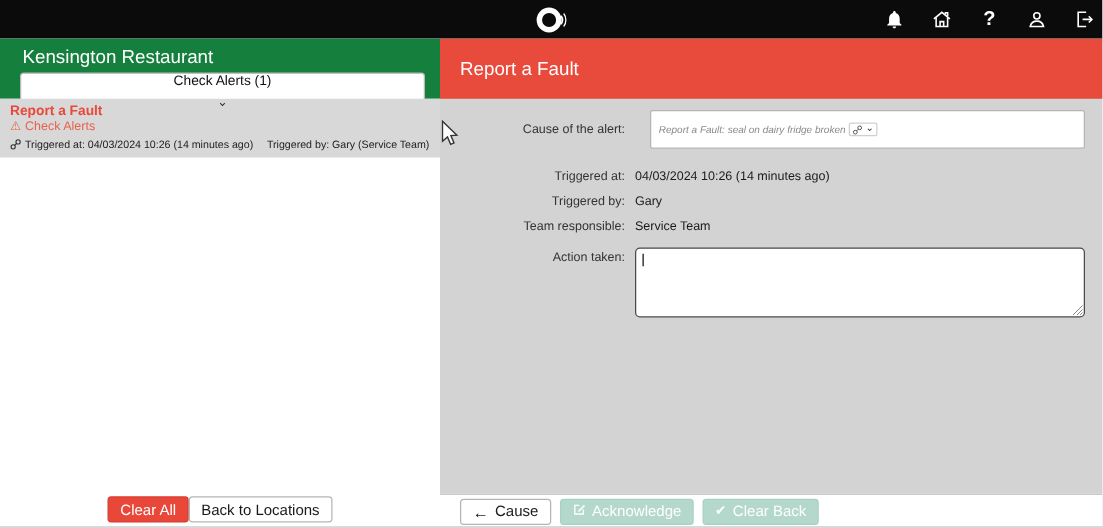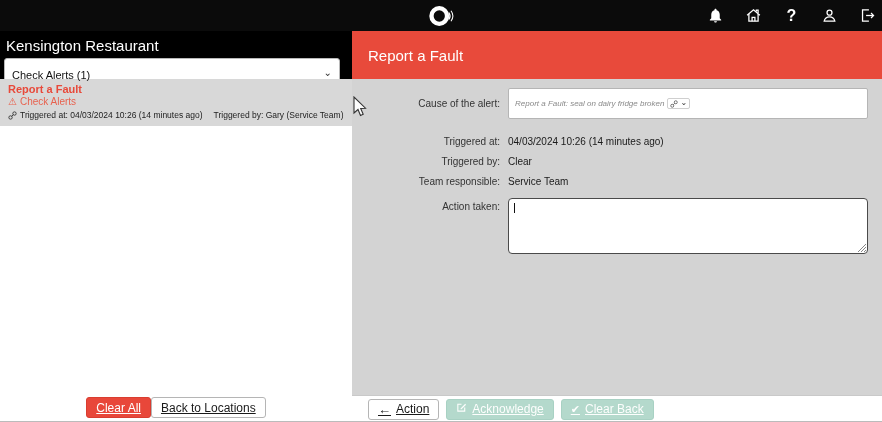--- a/index.html
+++ b/index.html
@@ -14,49 +14,49 @@
   .tb-icon { width:17px; height:17px; display:flex; align-items:center; justify-content:center; cursor:pointer; color:#fff; }
   .tb-icon svg { width:17px; height:17px; }
   .help-glyph { color:#fff; font-size:16px; font-weight:bold; line-height:1; }
 
   
   .main { position:absolute; top:31px; left:0; width:882px; height:391px; display:flex; }
   .left-panel { width:352px; height:391px; position:relative; background:#ffffff; }
   .right-panel { width:530px; height:391px; position:relative; background:#d3d3d3; }
 
   
-  .left-header { height:48px; background:#000000; padding:6px 12px 0 4px; }
+  .left-header { height:48px; background:#15803d; padding:6px 12px 0 16px; }
   .left-title { color:#fff; font-size:15px; padding-left:2px; }
-  .select-box { margin-top:4px; height:33px; background:#fff; border:1px solid #b9b9b9; border-radius:3px; display:flex; align-items:center; justify-content:space-between; padding:0 7px; font-size:11px; color:#111; cursor:pointer; }
+  .select-box { margin-top:4px; height:33px; background:#fff; border:1px solid #b9b9b9; border-radius:3px; display:flex; align-items:center; justify-content:space-between; padding:0 7px; font-size:11px; color:#111; cursor:pointer;flex-direction:column; }
   .select-chev { font-size:10px; color:#333; line-height:1; transform:translateY(-2px); }
 
   .alert-item { background:#d8d8d8; padding:4px 8px 6px 8px; min-height:41px; cursor:pointer; }
   .alert-title { color:#e8493a; font-weight:bold; font-size:11px; }
   .alert-sub { color:#e8624f; font-size:10px; margin-top:1px; display:flex; align-items:center; gap:3px; }
   .warn-glyph { font-size:10px; line-height:1; }
   .alert-meta { margin-top:3px; font-size:8.5px; color:#222; display:flex; align-items:center; gap:3px; white-space:nowrap; }
   .alert-meta .meta-by { margin-left:8px; }
   .link-icon svg { width:9px; height:9px; display:block; }
 
   .left-footer { position:absolute; bottom:1px; left:0; width:352px; height:27px; background:#fff; display:flex; align-items:center; justify-content:center; }
-  .btn { font-family:"Liberation Sans", sans-serif; font-size:12px; height:21px; padding:0 9px; border-radius:3px; cursor:pointer; display:inline-flex; align-items:center; gap:5px;text-decoration:underline; }
+  .btn { font-family:"Liberation Sans", sans-serif; font-size:12px; height:21px; padding:0 9px; border-radius:3px; cursor:pointer; display:inline-flex; align-items:center; gap:5px; }
   .btn-red { background:#e8473a; border:1px solid #d93d30; color:#fff; }
   .btn-white { background:#fff; border:1px solid #b5b5b5; color:#1a1a1a; }
   .btn-teal { background:#b4d9cc; border:1px solid #a8d1c3; color:#fdfefd; }
   .left-footer .btn + .btn { margin-left:0; }
 
   
   .right-header { height:48px; background:#e84a3b; display:flex; align-items:center; padding:0 16px; }
   .right-title { color:#fff; font-size:15px; }
 
   .form-area { padding-top:9px; }
   .form-row { display:flex; align-items:center; margin:0 14px 9px 0; }
   .form-label { width:156px; text-align:right; font-size:10px; color:#333; flex:none; padding-right:8px; }
   .form-value { font-size:10px; color:#1a1a1a; }
-  .row-cause { margin-bottom:17px; }
+  .row-cause { margin-bottom:17px;gap:12px; }
   .row-action { align-items:flex-start; margin-top:11px; }
   .row-action .form-label { padding-top:3px; }
 
   .cause-input { flex:1; height:31px; background:#fff; border:1px solid #b5b5b5; border-radius:2px; display:flex; align-items:center; padding:0 2px 0 6px; cursor:text; }
   .cause-text { font-size:8px; font-style:italic; color:#8a8a8a; white-space:nowrap; }
   .cause-controls { display:flex; align-items:center; gap:2px; border:1px solid #cfcfcf; border-radius:2px; padding:0 2px; margin-left:3px; height:11px; cursor:pointer; }
   .cause-controls .link-icon svg { width:8px; height:8px; }
   .cause-chev { font-size:8px; color:#333; line-height:1; transform:translateY(-1px); }
 
   .action-textarea { flex:1; height:56px; background:#fff; border:1px solid #4a4a4a; border-radius:4px; position:relative; resize:none; cursor:text; }
@@ -178,42 +178,42 @@
           </div>
         </div>
 
         <div class="form-row">
           <span class="form-label">Triggered at:</span>
           <span class="form-value">04/03/2024 10:26 (14 minutes ago)</span>
         </div>
 
         <div class="form-row">
           <span class="form-label">Triggered by:</span>
-          <span class="form-value">Clear</span>
+          <span class="form-value">Gary</span>
         </div>
 
         <div class="form-row">
           <span class="form-label">Team responsible:</span>
           <span class="form-value">Service Team</span>
         </div>
 
         <div class="form-row row-action">
           <span class="form-label">Action taken:</span>
           <div class="action-textarea">
             <span class="caret"></span>
             <span class="resize-grip"></span>
           </div>
         </div>
 
       </div>
 
       <div class="right-footer">
         <button class="btn btn-white">
           <span class="arrow-glyph">←</span>
-          <span>Action</span>
+          <span>Cause</span>
         </button>
         <button class="btn btn-teal">
           <span class="ack-icon">
             <svg viewBox="0 0 24 24" fill="none" stroke="#fdfefd" stroke-width="2.4">
                 <path d="M12 5 H4 V20 H19 V12"></path>
                 <path d="M10 14 L20 4 L22 6 L12 16 H10 Z" fill="#fdfefd" stroke="none"></path>
               </svg>
           </span>
           <span>Acknowledge</span>
         </button>

